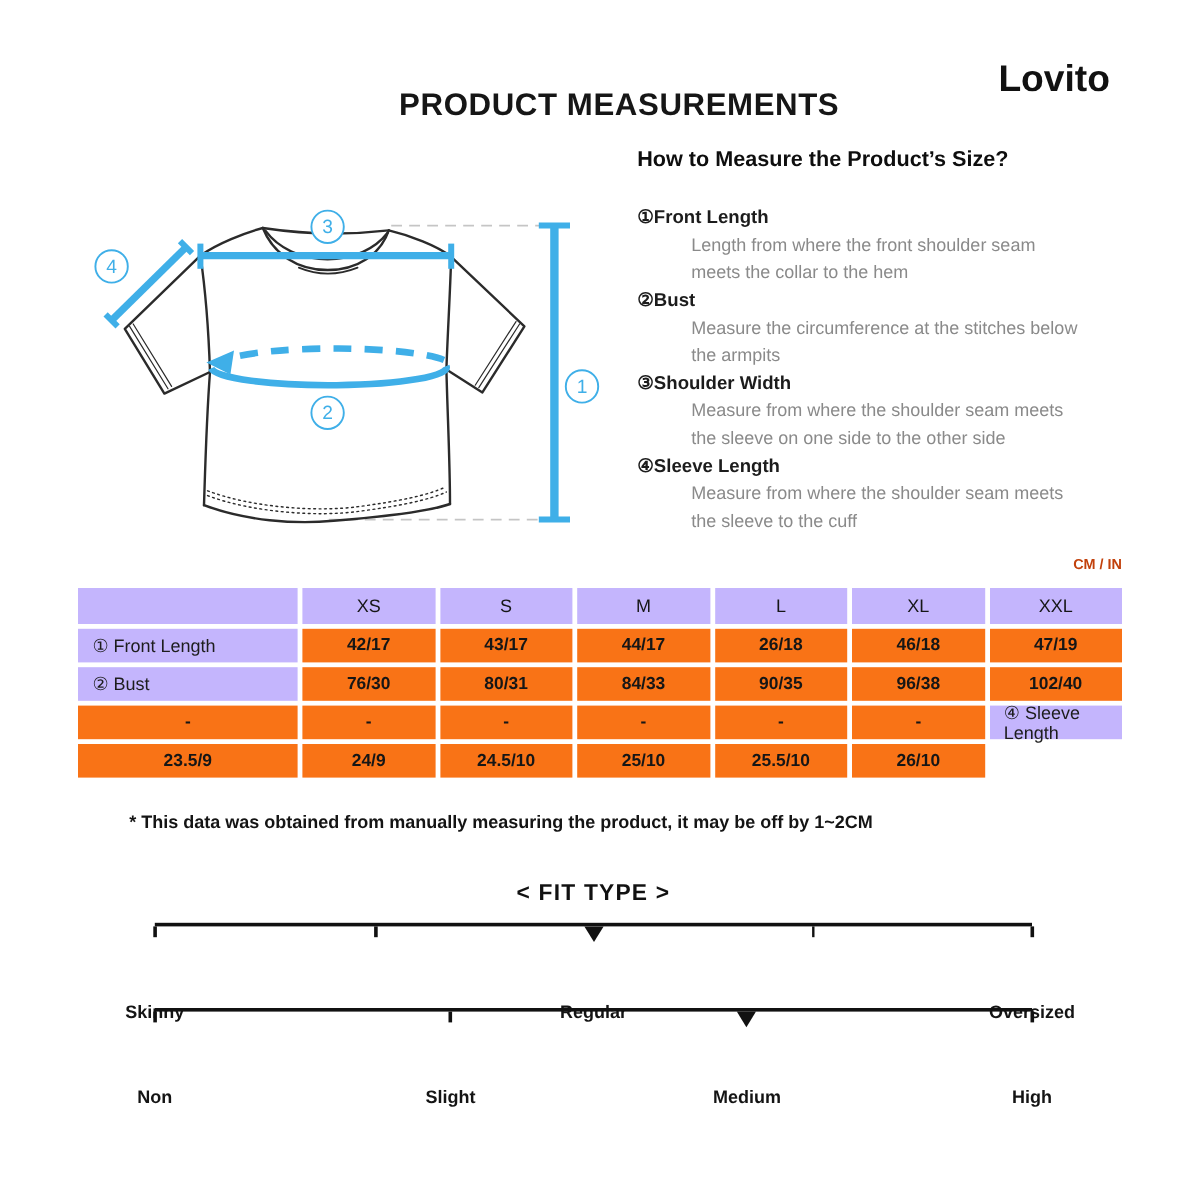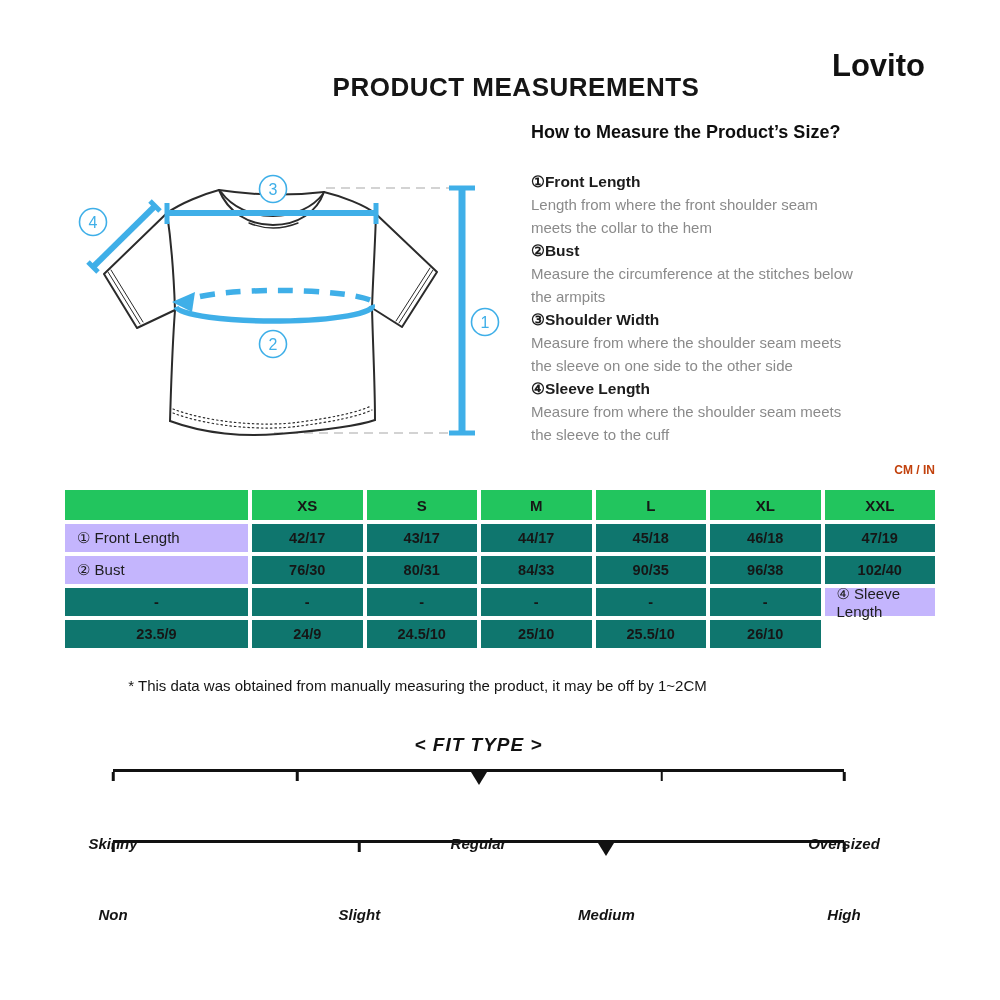--- a/index.html
+++ b/index.html
@@ -15,42 +15,42 @@
   .brand {
     position:absolute; top:48px; right:75px;
     font-size:31px; font-weight:800; letter-spacing:0px; color:#111;
   }
   
   .diagram { position:absolute; left:60px; top:150px; width:450px; height:320px; }
   
   .howto { position:absolute; left:531px; top:122px; width:420px; }
   .howto-heading { margin:0 0 27px 0; font-size:18px; font-weight:700; color:#0e0e0e; }
   .hw-title { font-size:15.5px; font-weight:700; color:#1c1c1c; line-height:23px; }
-  .hw-desc  { font-size:15px; color:#8a8a8a; line-height:23px; white-space:pre-line; }
+  .hw-desc  { font-size:15px; color:#8a8a8a; line-height:23px; white-space:pre-line;margin-left:45px; }
   
   .unit-label { position:absolute; top:463px; right:65px; font-size:12px; font-weight:700; color:#c2410c; }
   .size-table {
     position:absolute; left:65px; top:490px; width:870px;
     display:grid; grid-template-columns:183px repeat(6, 1fr);
     grid-template-rows:30px repeat(4, 28px); gap:4px;
   }
   .cell { display:flex; align-items:center; justify-content:center; }
-  .cell.th { background:#22c55e; font-size:15px; font-weight:700; color:#161616; }
+  .cell.th { background:#c4b5fd; font-size:15px; font-weight:400; color:#161616; }
   .cell.rowlabel {
     background:#c4b5fd; justify-content:flex-start; padding-left:12px;
     font-size:15px; color:#1d1d1d;
   }
-  .cell.val { background:#0f766e; font-size:14.5px; font-weight:700; color:#161616; }
+  .cell.val { background:#f97316; font-size:14.5px; font-weight:700; color:#161616; }
   
   .footnote {
     position:absolute; top:677px; left:0; width:835px; text-align:center;
-    font-size:15px; font-weight:400; color:#141414;
-  }
-  
-  .scale { position:absolute; left:113px; width:731px;font-style:italic; }
+    font-size:15px; font-weight:700; color:#141414;
+  }
+  
+  .scale { position:absolute; left:129px; width:731px; }
   #fit-scale { top:734px; }
   #stretch-scale { top:827px; }
   .scale-title {
     text-align:center; font-size:19px; font-weight:800; letter-spacing:1px; color:#111;
   }
   .scale-track { position:relative; margin-top:13px; height:12px; border-top:3px solid #111; }
   .scale-tick {
     position:absolute; top:0; width:2.5px; height:9px; background:#111;
     transform:translateX(-50%);
   }
@@ -170,21 +170,21 @@
       <div class="cell th">XS</div>
       <div class="cell th">S</div>
       <div class="cell th">M</div>
       <div class="cell th">L</div>
       <div class="cell th">XL</div>
       <div class="cell th">XXL</div>
       <div class="cell rowlabel">① Front Length</div>
       <div class="cell val">42/17</div>
       <div class="cell val">43/17</div>
       <div class="cell val">44/17</div>
-      <div class="cell val">45/18</div>
+      <div class="cell val">26/18</div>
       <div class="cell val">46/18</div>
       <div class="cell val">47/19</div>
       <div class="cell rowlabel">② Bust</div>
       <div class="cell val">76/30</div>
       <div class="cell val">80/31</div>
       <div class="cell val">84/33</div>
       <div class="cell val">90/35</div>
       <div class="cell val">96/38</div>
       <div class="cell val">102/40</div>
       <div class="cell val">-</div>

